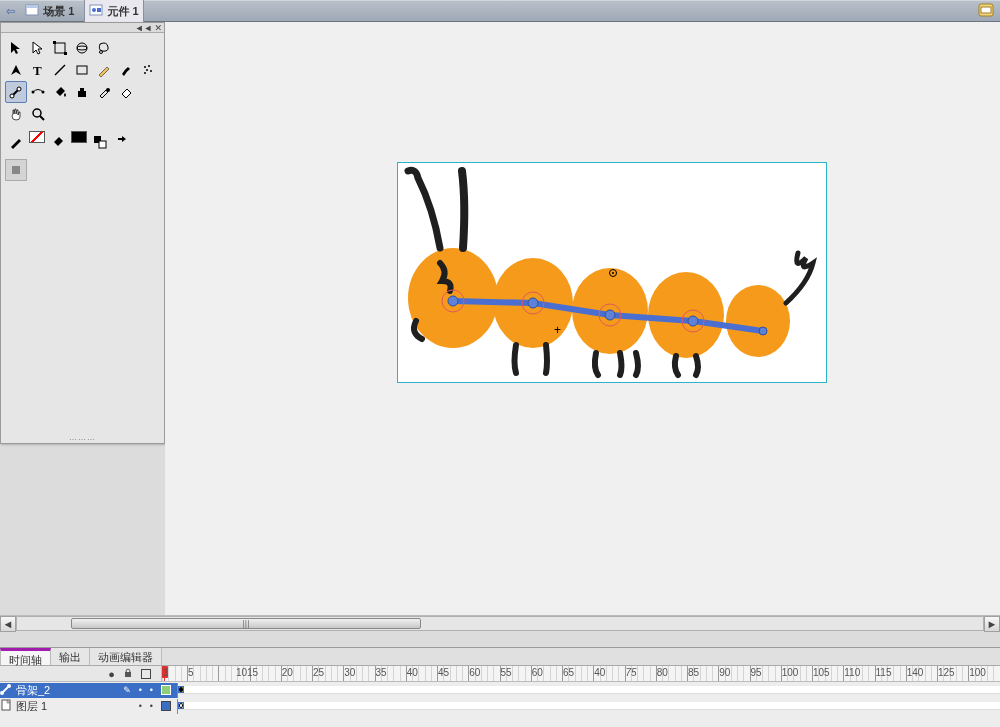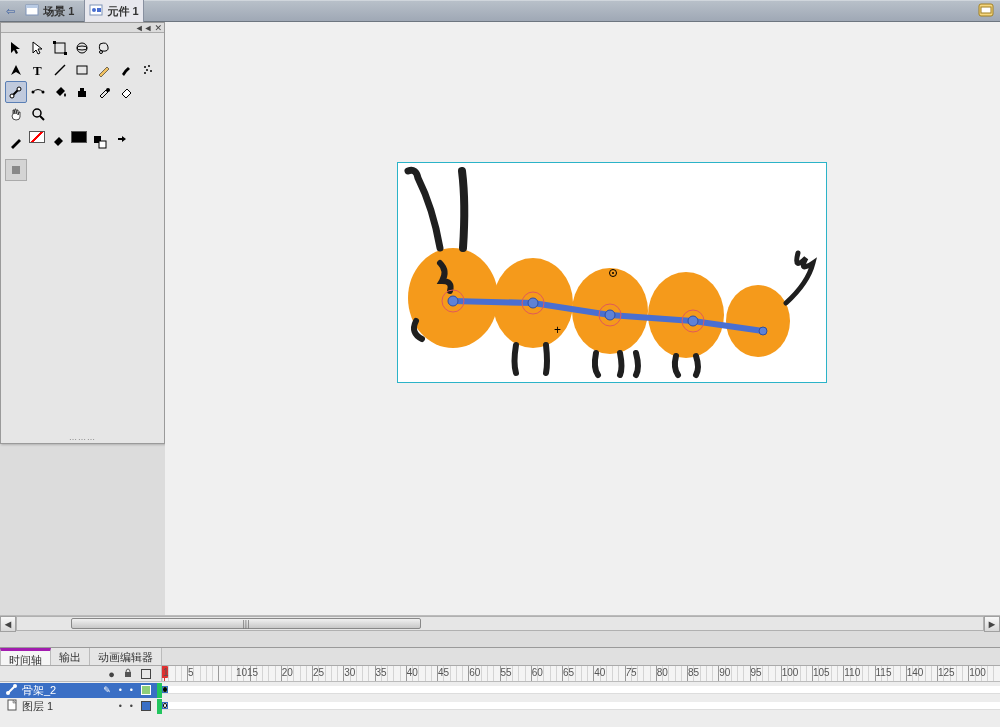--- a/index.html
+++ b/index.html
@@ -40,21 +40,21 @@
   .layer-col { width: 162px; flex: none; border-right: 1px solid #bbb; display: flex; align-items: center; background:#e7e7e7; }
   .layer-head-icons { width:162px; display:flex; justify-content:flex-end; gap:8px; padding-right:10px; align-items:center; color:#444;}
   .frames-col { flex:1; display:flex; align-items:center; position:relative; font-size:10px; color:#555; overflow:hidden; background:#f4f4f4;}
   .tick { width:6.25px; height:100%; border-left:1px solid #d4d4d4; flex:none;}
   .tick.major { border-left:1px solid #999;}
   .tick-label { position:absolute; top:1px;}
   .playhead { position:absolute; top:0; bottom:-50px; width:1px; background:#e03030;}
   .playhead:before { content:""; position:absolute; top:0; left:-4px; width:8px; height:12px; background:#e03030; border-radius:1px;}
 
   .layer-row { display: flex; height: 16px; align-items: center; }
-  .layer-name-cell { width: 162px; flex: none; border-right: 5px solid #22c55e; display: flex; align-items: center; gap: 4px; padding-left: 6px; }
+  .layer-name-cell { width: 178px; flex: none; border-right: 1px solid #22c55e; display: flex; align-items: center; gap: 4px; padding-left: 0; }
   .layer-name-cell.selected { background: #3a6fc5; color: #fff; }
   .layer-dots { display:flex; gap: 8px; margin-left:auto; margin-right:6px; font-size:9px; color:#444;}
   .layer-name-cell.selected .layer-dots { color: #fff; }
   .frames-cell { flex:1; position:relative; display:flex; overflow:hidden; background:#fff; border-bottom:1px solid #ddd; }
   .frame-box { width:6.25px; height:100%; border-left:1px solid #e4e4e4; flex:none;}
   .kf-box { width:6.25px; height:100%; flex:none; display:flex; align-items:center; justify-content:center;}
   .kf-arm { background:#8fcf7a; border:1px solid #3a6fc5;}
   .kf-layer { background:#fff; border:1px solid #3a6fc5;}
   .kf-dot { width:5px; height:5px; border-radius:50%; background:#000;}
   .kf-empty { width:5px; height:5px; border-radius:50%; border:1px solid #000; background:#fff;}

